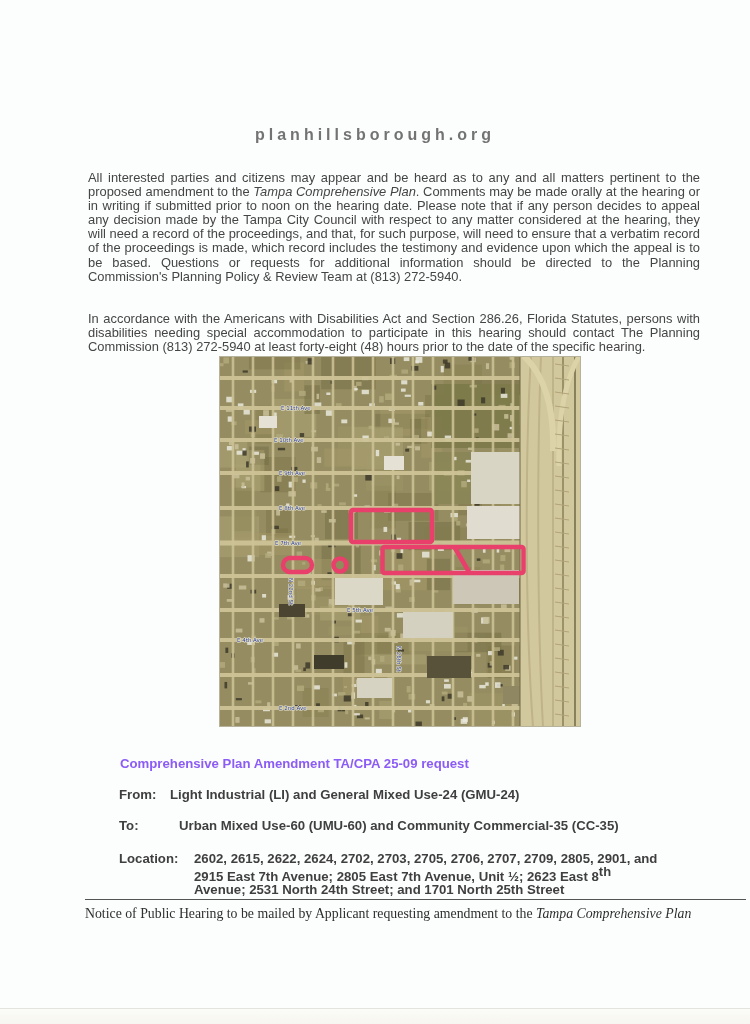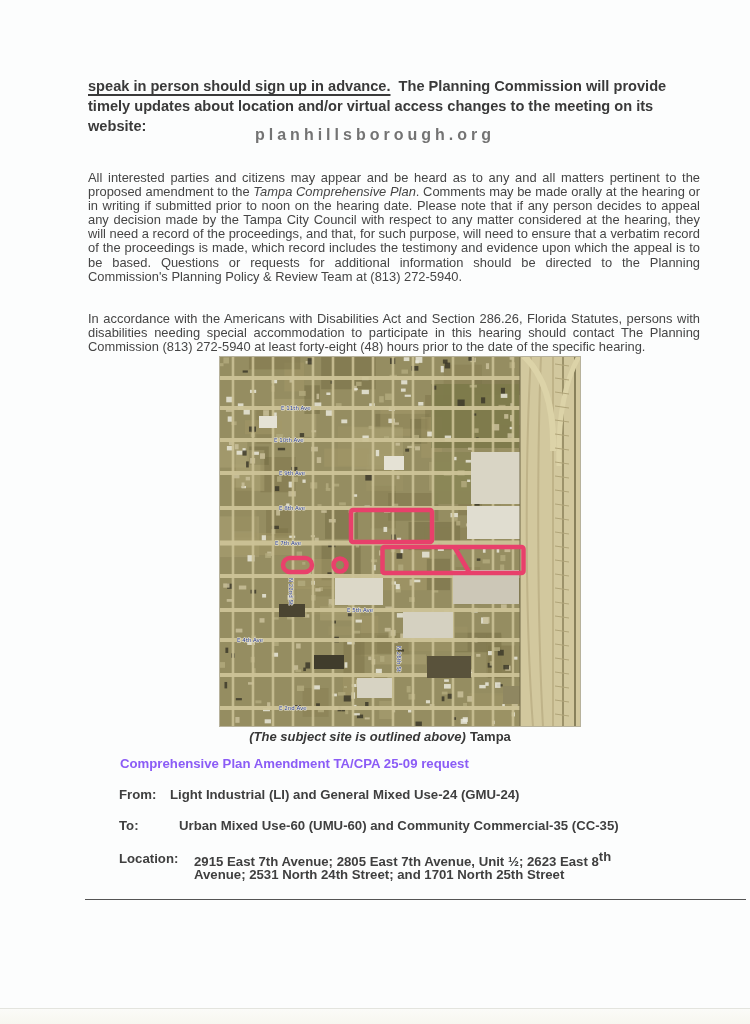--- a/index.html
+++ b/index.html
@@ -55,23 +55,20 @@
     position:absolute;left:0;top:1008px;width:750px;height:16px;
     border-top:1px solid #e3e4de;
     background:linear-gradient(#fbfbf8,#f7f6ef);
   }
 </style>
 </head>
 <body>
 
 <div class="page">
 
-  <div class="heading">
-    <span class="u">speak in person should sign up in advance.</span><span>&nbsp; The Planning Commission will provide timely updates about location and/or virtual access changes to the meeting on its website:</span>
-  </div>
 
   <div class="website">planhillsborough.org</div>
 
   <div class="para" id="p1">
     <span>All interested parties and citizens may appear and be heard as to any and all matters pertinent to the proposed amendment to the </span><span class="ital">Tampa Comprehensive Plan</span><span>. Comments may be made orally at the hearing or in writing if submitted prior to noon on the hearing date. Please note that if any person decides to appeal any decision made by the Tampa City Council with respect to any matter considered at the hearing, they will need a record of the proceedings, and that, for such purpose, will need to ensure that a verbatim record of the proceedings is made, which record includes the testimony and evidence upon which the appeal is to be based. Questions or requests for additional information should be directed to the Planning Commission's Planning Policy &amp; Review Team at (813) 272-5940.</span>
   </div>
 
   <div class="para" id="p2">In accordance with the Americans with Disabilities Act and Section 286.26, Florida Statutes, persons with disabilities needing special accommodation to participate in this hearing should contact The Planning Commission (813) 272-5940 at least forty-eight (48) hours prior to the date of the specific hearing.</div>
 
   <div class="map-wrap">
@@ -574,42 +571,43 @@
         <text x="60" y="154" font-size="5.5" fill="#2b3d8c" stroke="#e8e4d2" stroke-width="1" paint-order="stroke" font-family="DejaVu Sans, sans-serif">E 8th Ave</text>
         <text x="56" y="189" font-size="5.5" fill="#2b3d8c" stroke="#e8e4d2" stroke-width="1" paint-order="stroke" font-family="DejaVu Sans, sans-serif">E 7th Ave</text>
         <text x="128" y="256" font-size="5.5" fill="#2b3d8c" stroke="#e8e4d2" stroke-width="1" paint-order="stroke" font-family="DejaVu Sans, sans-serif">E 5th Ave</text>
         <text x="18" y="286" font-size="5.5" fill="#2b3d8c" stroke="#e8e4d2" stroke-width="1" paint-order="stroke" font-family="DejaVu Sans, sans-serif">E 4th Ave</text>
         <text x="60" y="354" font-size="5.5" fill="#2b3d8c" stroke="#e8e4d2" stroke-width="1" paint-order="stroke" font-family="DejaVu Sans, sans-serif">E 2nd Ave</text>
         <text x="70" y="222" font-size="5.5" fill="#2b3d8c" stroke="#e8e4d2" stroke-width="1" paint-order="stroke" font-family="DejaVu Sans, sans-serif" transform="rotate(90 70 222)">N 22nd St</text>
         <text x="178" y="290" font-size="5.5" fill="#2b3d8c" stroke="#e8e4d2" stroke-width="1" paint-order="stroke" font-family="DejaVu Sans, sans-serif" transform="rotate(90 178 290)">N 26th St</text>
       </svg>
   </div>
 
-  <div class="caption">
-    <span class="ital">(The subject site is outlined above)</span><span>Tampa</span>
-  </div>
 
   <div class="amend-title">Comprehensive Plan Amendment TA/CPA 25-09 request</div>
 
   <div class="row" id="row-from">
     <span class="lab">From:</span>
     <span class="val">Light Industrial (LI) and General Mixed Use-24 (GMU-24)</span>
   </div>
 
   <div class="row" id="row-to">
     <span class="lab">To:</span>
     <span class="val">Urban Mixed Use-60 (UMU-60) and Community Commercial-35 (CC-35)</span>
   </div>
 
   <div class="row" id="row-loc">
     <span class="lab">Location:</span>
     <span class="val">
+      <span class="loc-l1" style="display:block">2602, 2615, 2622, 2624, 2702, 2703, 2705, 2706, 2707, 2709, 2805, 2901, and</span>
       <span class="loc-l2" style="display:block"><span>2915 East 7th Avenue; 2805 East 7th Avenue, Unit ½; 2623 East 8</span><sup>th</sup></span>
       <span class="loc-l3" style="display:block">Avenue; 2531 North 24th Street; and 1701 North 25th Street</span>
     </span>
   </div>
 
   <div class="rule"></div>
 
+  <div class="footer">
+    <span>Notice of Public Hearing to be mailed by Applicant requesting amendment to the </span><span class="ital">Tampa Comprehensive Plan</span>
+  </div>
 
   <div class="scan-edge"></div>
 
 </div>
 
 </body></html>

